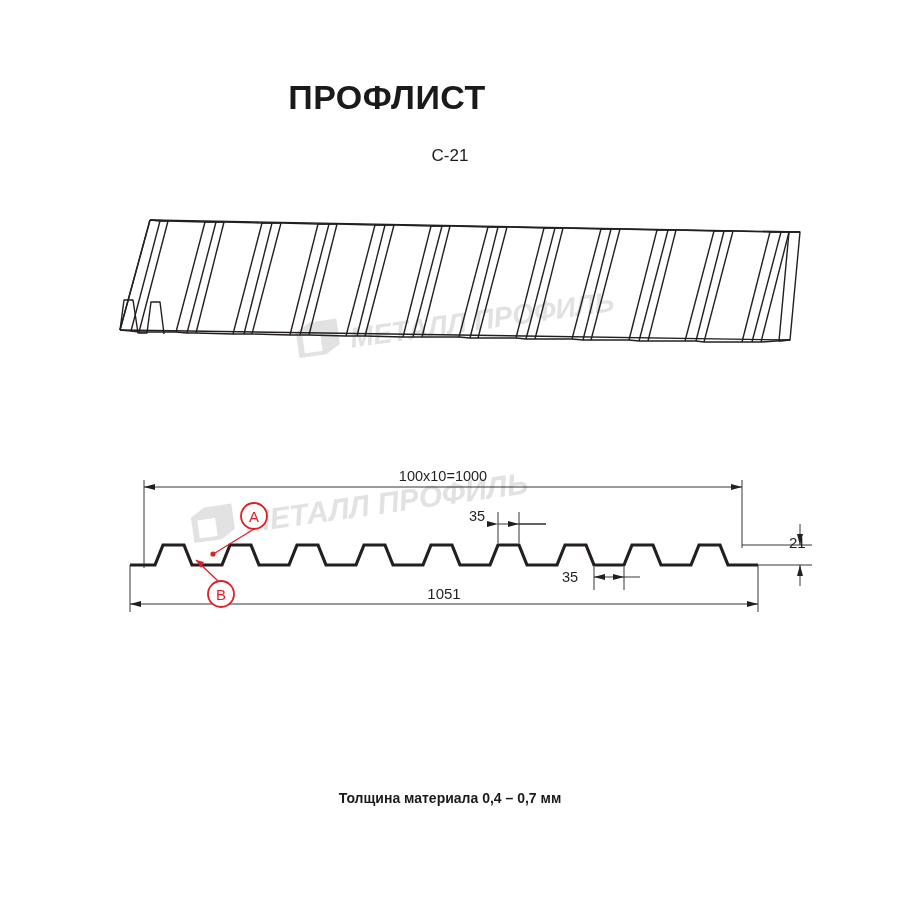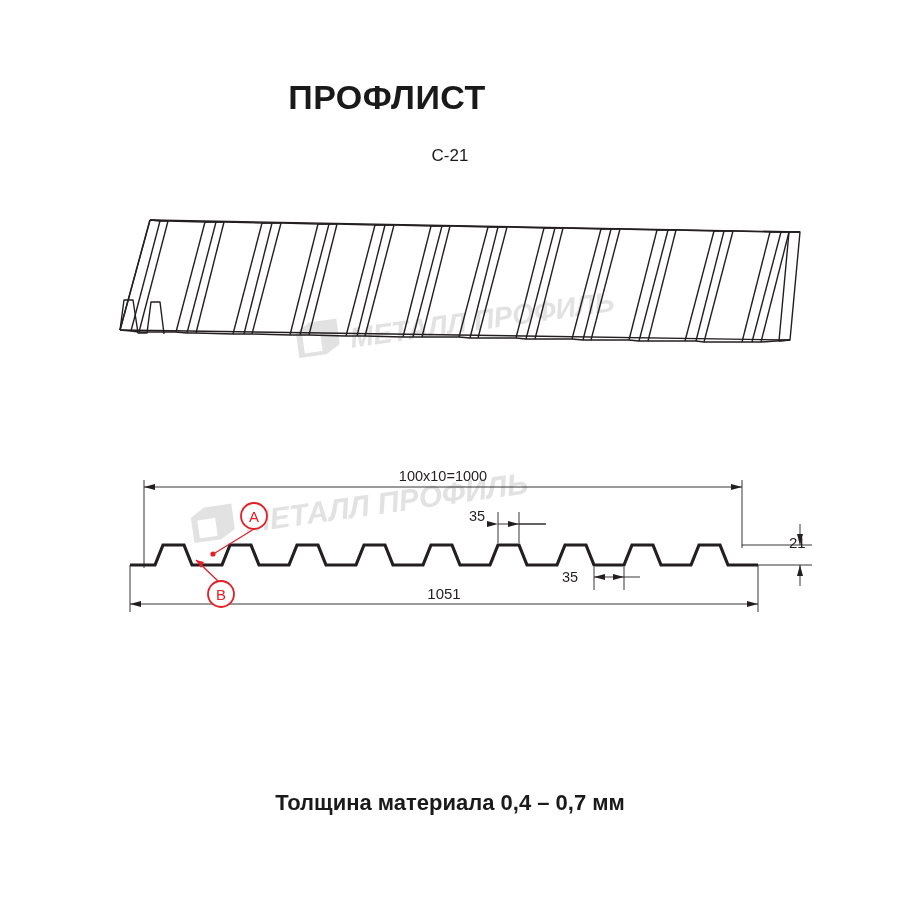--- a/index.html
+++ b/index.html
@@ -39,21 +39,21 @@
     text-align: center;
     font-size: 17px;
     color: #1a1a1a;
   }
   .footnote {
     position: absolute;
     top: 790px;
     left: 0;
     width: 900px;
     text-align: center;
-    font-size: 22px;
+    font-size: 14px;
     font-weight: bold;
     color: #1a1a1a;
   }
   .svg-layer {
     position: absolute;
     top: 0;
     left: 0;
   }
   .wm {
     fill: #e2e2e2;

